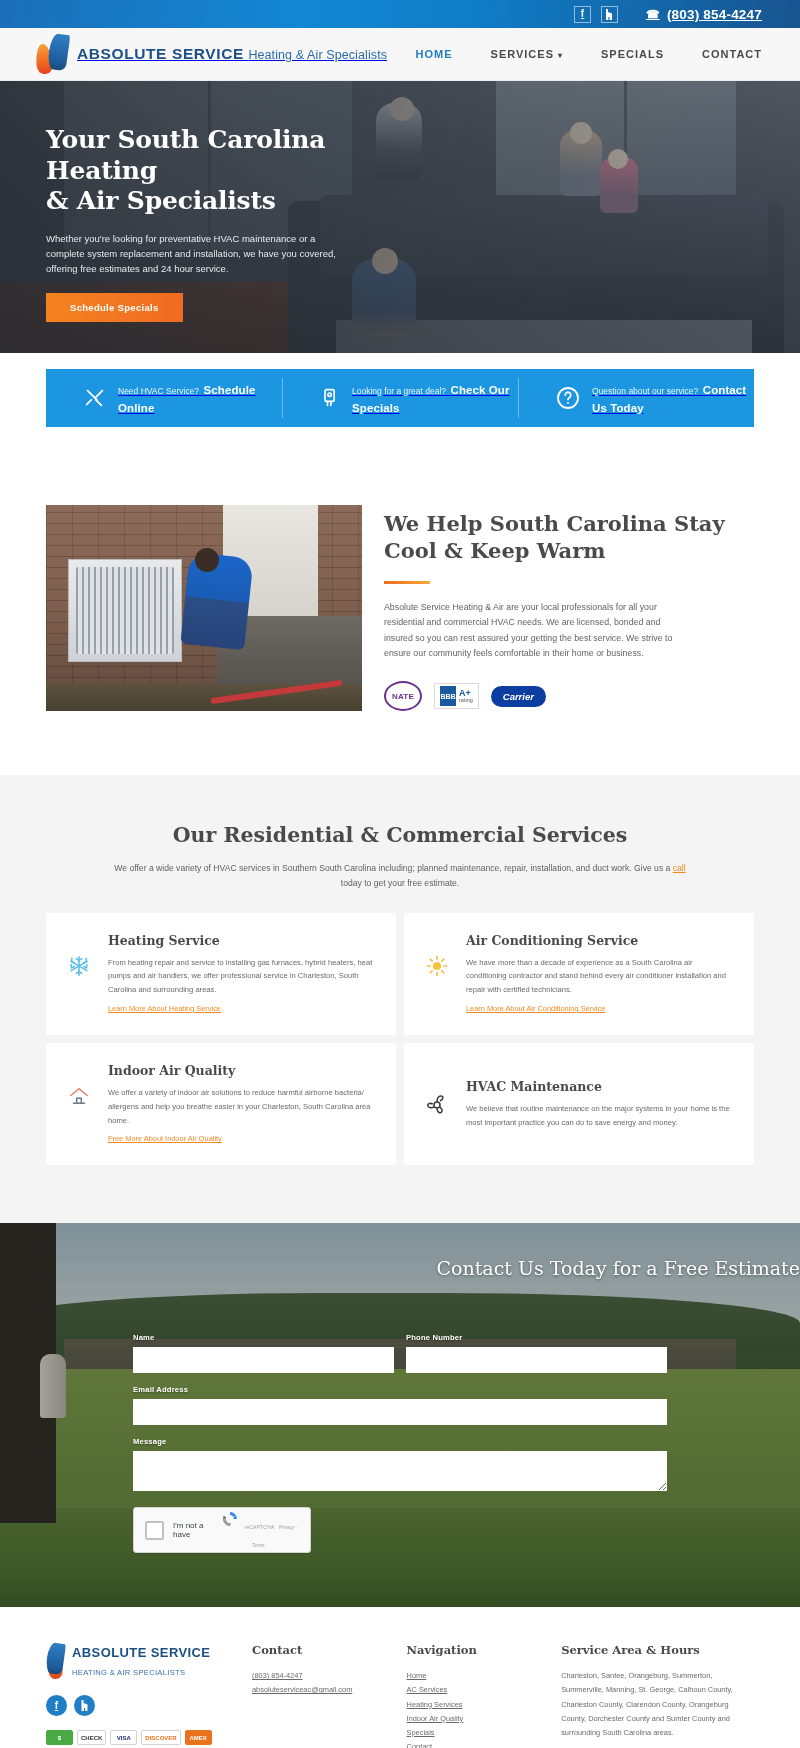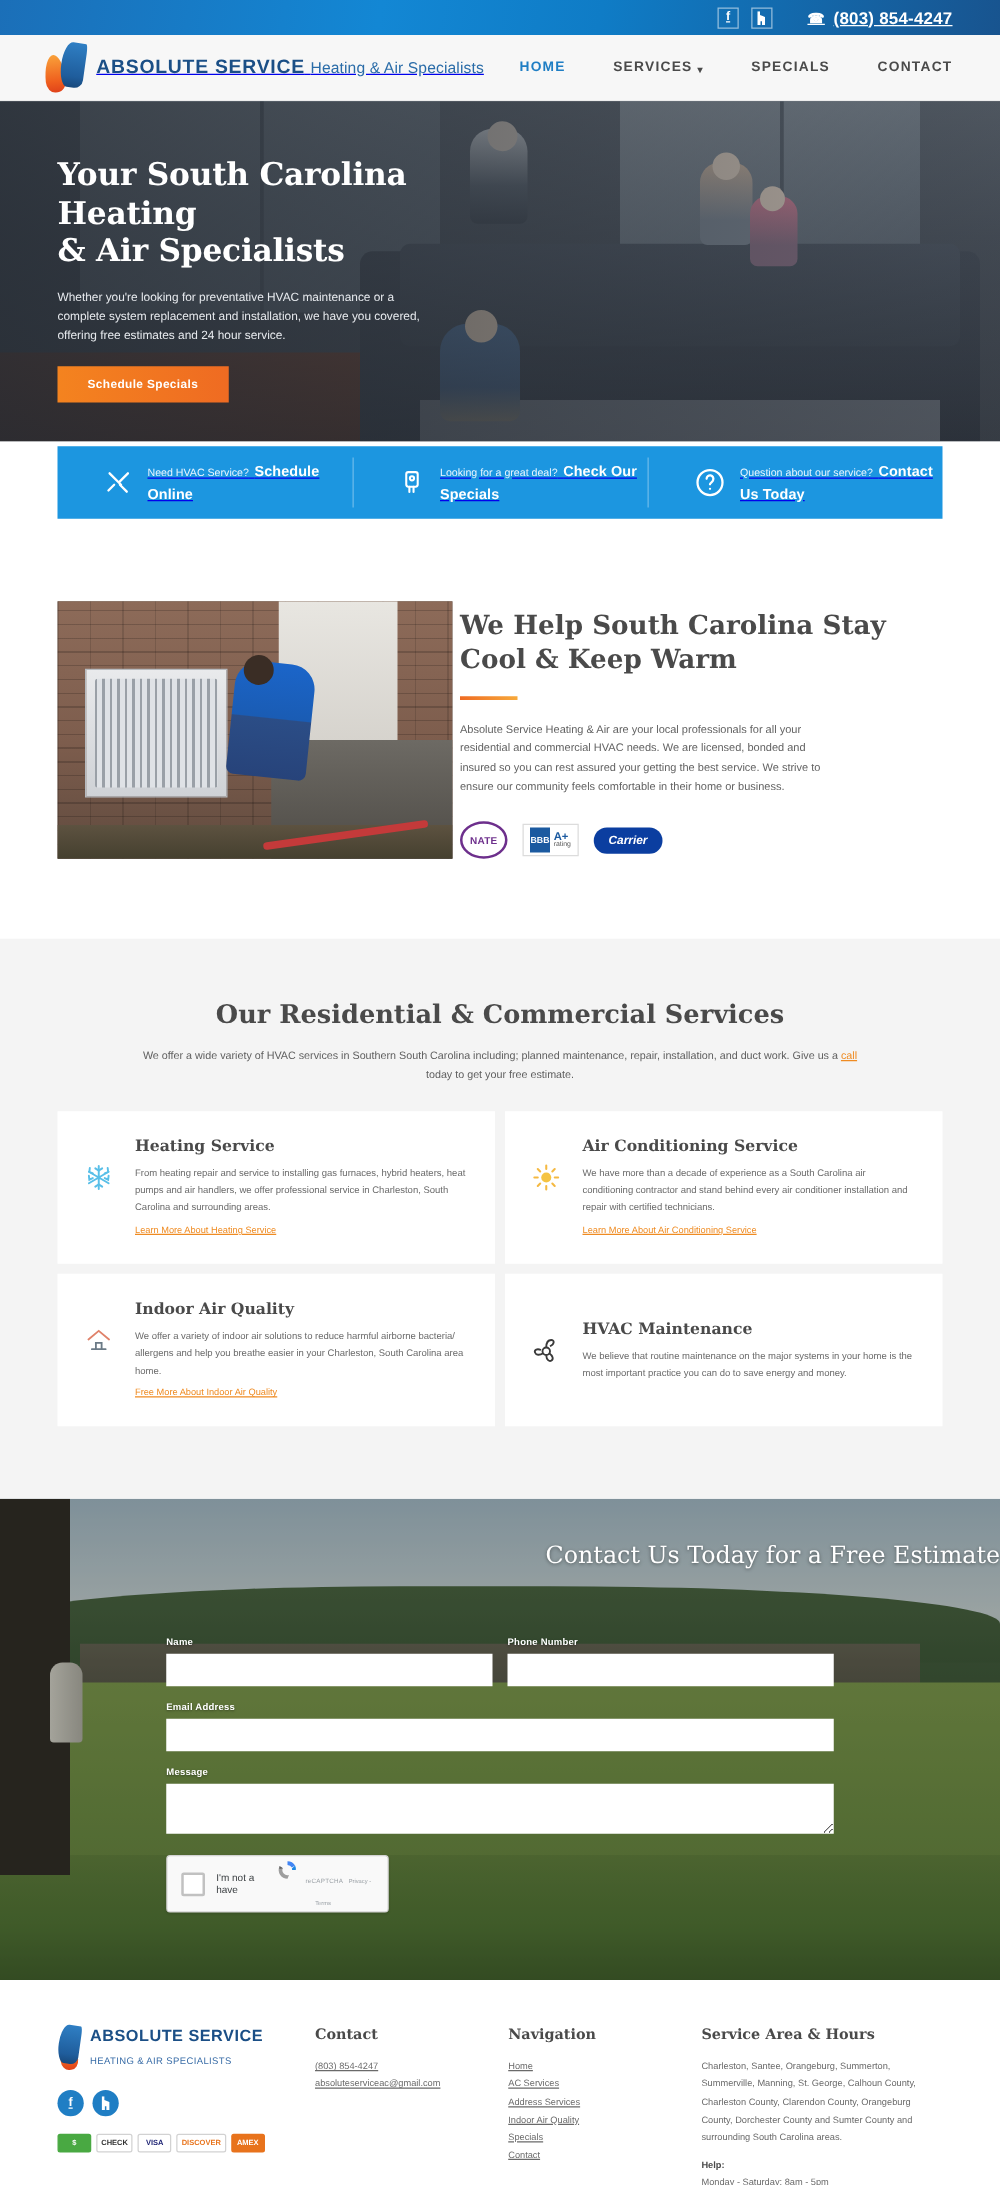--- a/index.html
+++ b/index.html
@@ -134,36 +134,36 @@
   .btn-orange {
     display: inline-block; margin-top: 16px;
     background: linear-gradient(90deg, #f4831f 0%, #ef6b22 100%);
     color: #fff; font-size: 9.5px; font-weight: bold;
     padding: 9px 24px; text-decoration: none; letter-spacing: .3px;
   }
 
   
   .ctaband {
     background: #1c96e0; height: 58px;
-    margin: 4px 46px; display: flex; align-items: stretch;
+    margin: 16px 46px; display: flex; align-items: stretch;
   }
   .cta-cell {
     flex: 1; display: flex; align-items: center; gap: 12px;
     padding-left: 38px; position: relative;
   }
   .cta-cell + .cta-cell::before {
     content:''; position:absolute; left:0; top:9px; bottom:9px; width:1px;
     background: rgba(255,255,255,.35);
   }
   .cta-icon { color: #fff; display:flex; align-items:center; }
   .cta-txt .t1 { font-size: 8.5px; color: #eaf6ff; line-height: 1.4; }
   .cta-txt .t2 { font-size: 11.5px; color: #fff; font-weight: bold; letter-spacing: .1px; }
 
   
-  .about { padding: 62px 46px 64px 46px; display: flex; gap: 6px; }
+  .about { padding: 62px 46px 64px 46px; display: flex; gap: 22px; align-items: center; }
   .about-photo {
     width: 316px; height: 206px; flex: none; position: relative; overflow: hidden;
     background: #6b5c52;
   }
   .ap-brick {
     position:absolute; inset:0;
     background:
       repeating-linear-gradient(0deg, rgba(0,0,0,.18) 0 1px, transparent 1px 11px),
       repeating-linear-gradient(90deg, rgba(0,0,0,.13) 0 1px, transparent 1px 26px),
       linear-gradient(180deg,#8d6b59 0%, #7d5d4d 55%, #5f4a3e 100%);
@@ -627,21 +627,21 @@
     <div class="fcol">
       <h4>Contact</h4>
       <a href="#">(803) 854-4247</a>
       <a href="#">absoluteserviceac@gmail.com</a>
     </div>
 
     <div class="fcol">
       <h4>Navigation</h4>
       <a href="#">Home</a>
       <a href="#">AC Services</a>
-      <a href="#">Address Services</a>
+      <a href="#">Heating Services</a>
       <a href="#">Indoor Air Quality</a>
       <a href="#">Specials</a>
       <a href="#">Contact</a>
     </div>
 
     <div class="fcol" style="flex:1.5">
       <h4>Service Area &amp; Hours</h4>
       <p class="plain">Charleston, Santee, Orangeburg, Summerton, Summerville, Manning, St. George, Calhoun County, Charleston County, Clarendon County, Orangeburg County, Dorchester County and Sumter County and surrounding South Carolina areas.</p>
       <p class="plain hrs"><b>Help:</b></p>
       <p class="plain">Monday - Saturday: 8am - 5pm</p>

